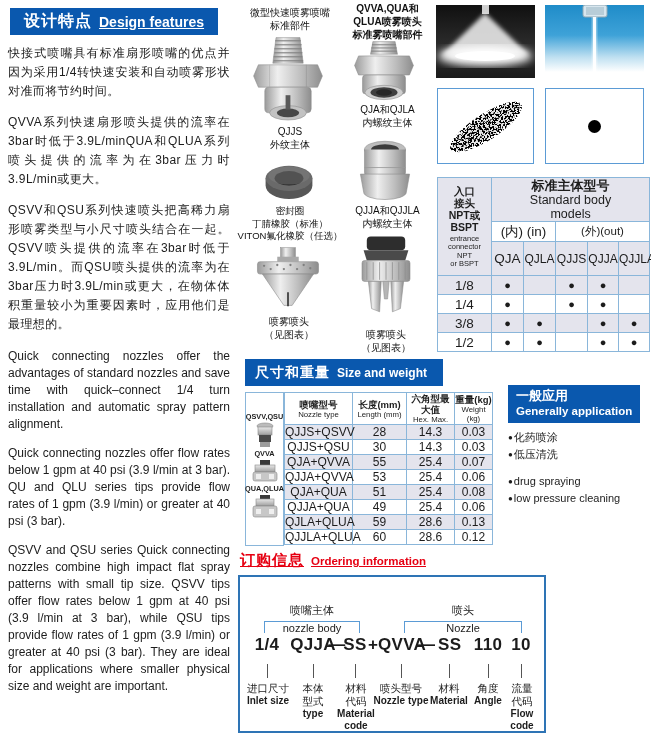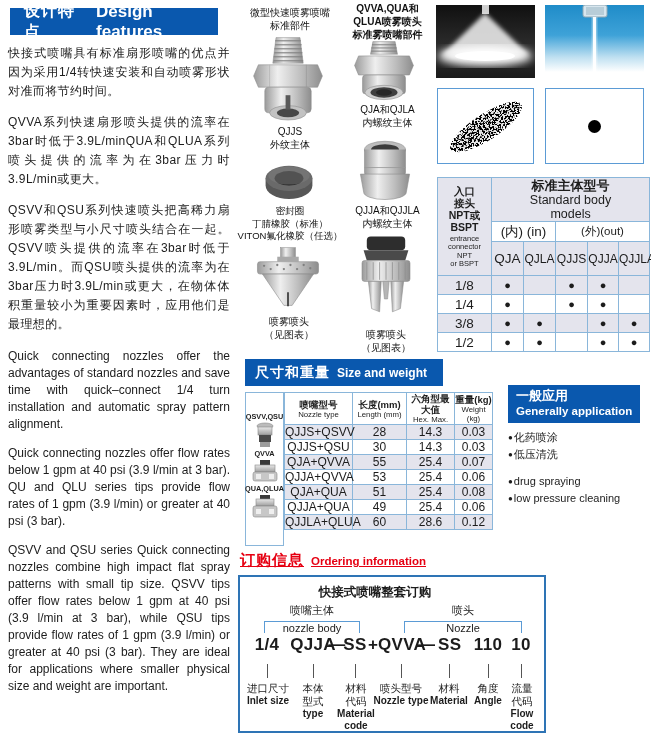--- a/index.html
+++ b/index.html
@@ -14,21 +14,21 @@
   html,body{background:#fff;}
   body{font-family:"Liberation Sans","DejaVu Sans",sans-serif;color:var(--ink);}
   .page{position:relative;width:651px;height:736px;background:#fff;overflow:hidden;}
   .abs{position:absolute;}
   .pre{white-space:pre-line;}
 
   
   .blue-hdr{background:var(--header_blue);color:#fff;font-weight:bold;}
   #design-hdr{left:10px;top:8px;width:208px;height:27px;display:flex;align-items:center;padding-left:14px;gap:7px;}
   #design-hdr .zh{font-size:16px;letter-spacing:1px;}
-  #design-hdr .en{font-size:17px;}
+  #design-hdr .en{font-size:14px;text-decoration:underline;}
 
   
   #left-col{left:8px;top:44px;width:222px;}
   #left-col p{text-align:justify;margin-bottom:12px;}
   #left-col p.zh{font-size:12px;line-height:19px;letter-spacing:.4px;}
   #left-col p.en{font-size:12px;line-height:17px;}
   #left-col p.gap{margin-bottom:14px;}
 
   
   .part-label{font-size:10px;line-height:13px;text-align:center;color:#111;}
@@ -453,20 +453,26 @@
           <td>25.4</td>
           <td>0.08</td>
         </tr>
         <tr>
           <td>QJJA+QUA</td>
           <td>49</td>
           <td>25.4</td>
           <td>0.06</td>
         </tr>
         <tr>
+          <td>QJLA+QLUA</td>
+          <td>59</td>
+          <td>28.6</td>
+          <td>0.13</td>
+        </tr>
+        <tr>
           <td>QJJLA+QLUA</td>
           <td>60</td>
           <td>28.6</td>
           <td>0.12</td>
         </tr>
       </tbody>
   </table>
 
   <div class="abs blue-hdr" id="app-hdr">
     <span class="zh">一般应用</span>
@@ -479,21 +485,20 @@
   <div class="abs" id="bullets-en">
     <div class="bullet">drug spraying</div>
     <div class="bullet">low pressure cleaning</div>
   </div>
 
   <div class="abs" id="ord-title">
     <span class="zh">订购信息</span>
     <span class="en">Ordering information</span>
   </div>
   <div class="abs" id="ord-box">
-    <div class="box-title">快接式喷嘴整套订购</div>
 
     <div class="bracket-zh" style="left:24px;width:96px;">喷嘴主体</div>
     <div class="bracket" style="left:24px;width:96px;"></div>
     <div class="bracket-en" style="left:24px;width:96px;">nozzle body</div>
 
     <div class="bracket-zh" style="left:164px;width:118px;">喷头</div>
     <div class="bracket" style="left:164px;width:118px;"></div>
     <div class="bracket-en" style="left:164px;width:118px;">Nozzle</div>
 
     <span class="code" style="left:10px;width:34px;">1/4</span>

